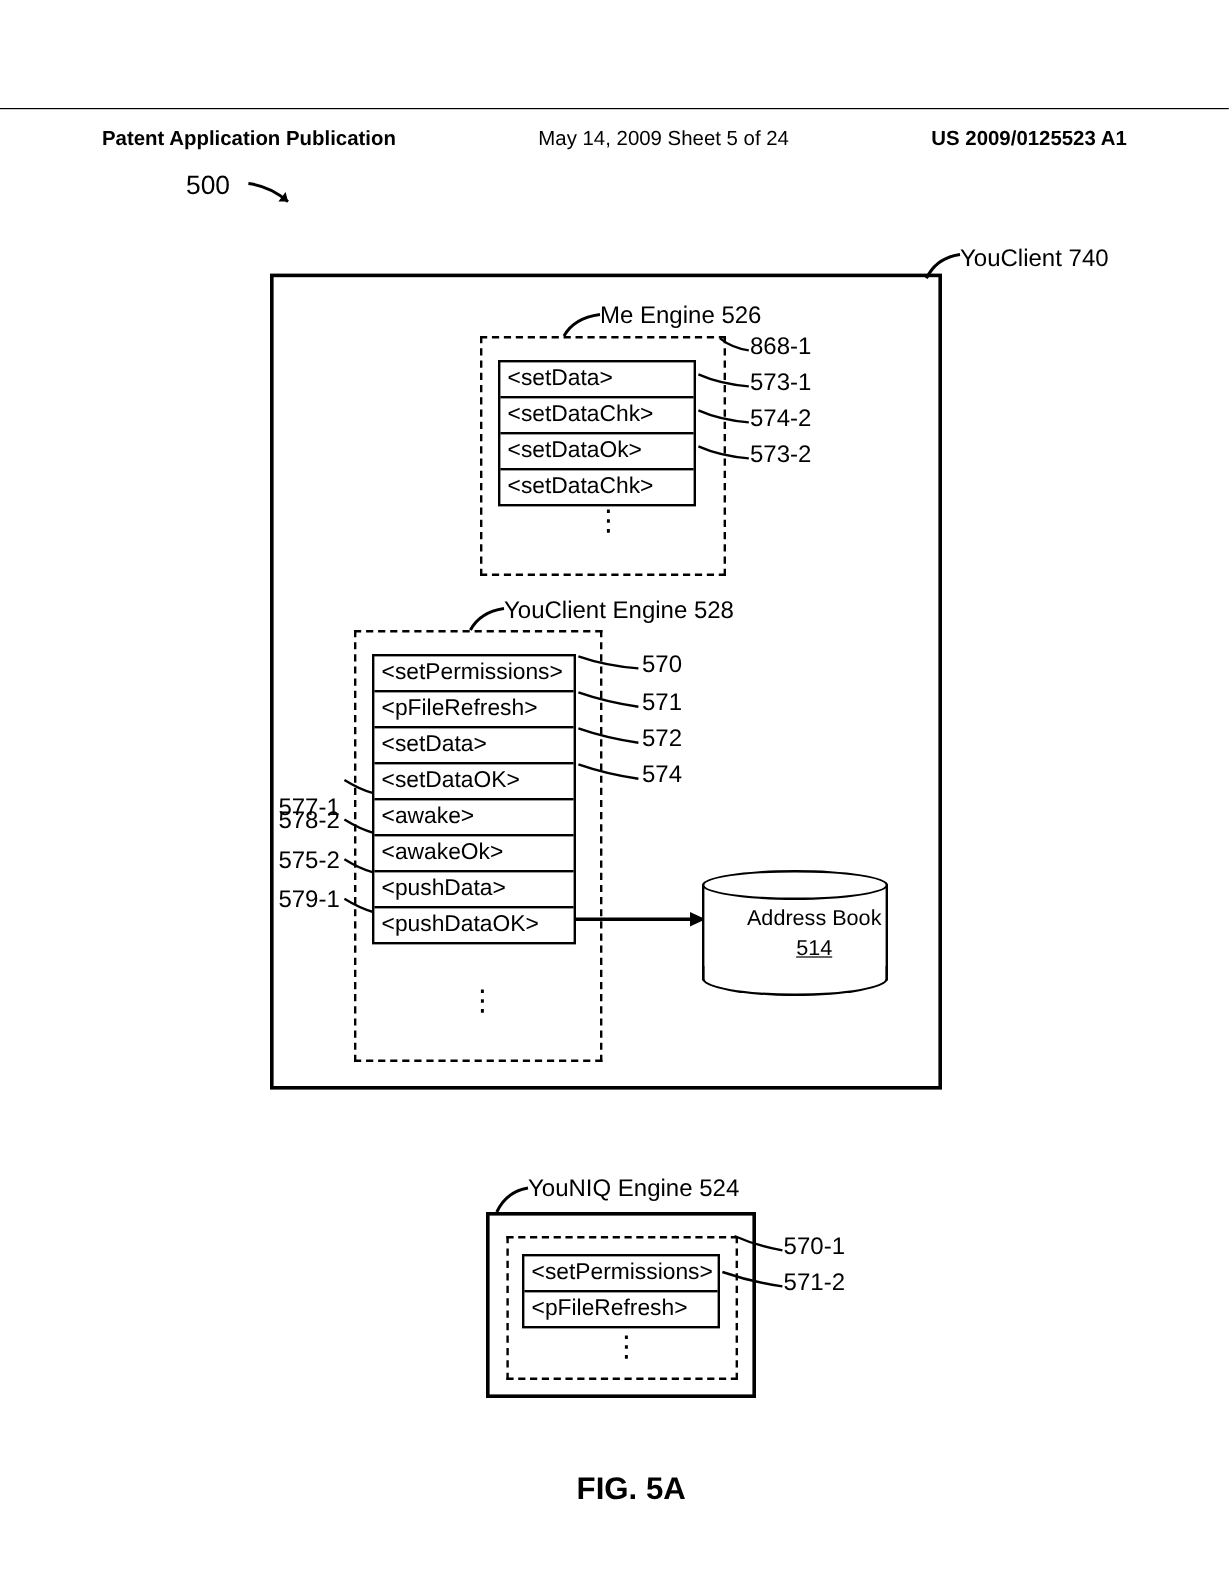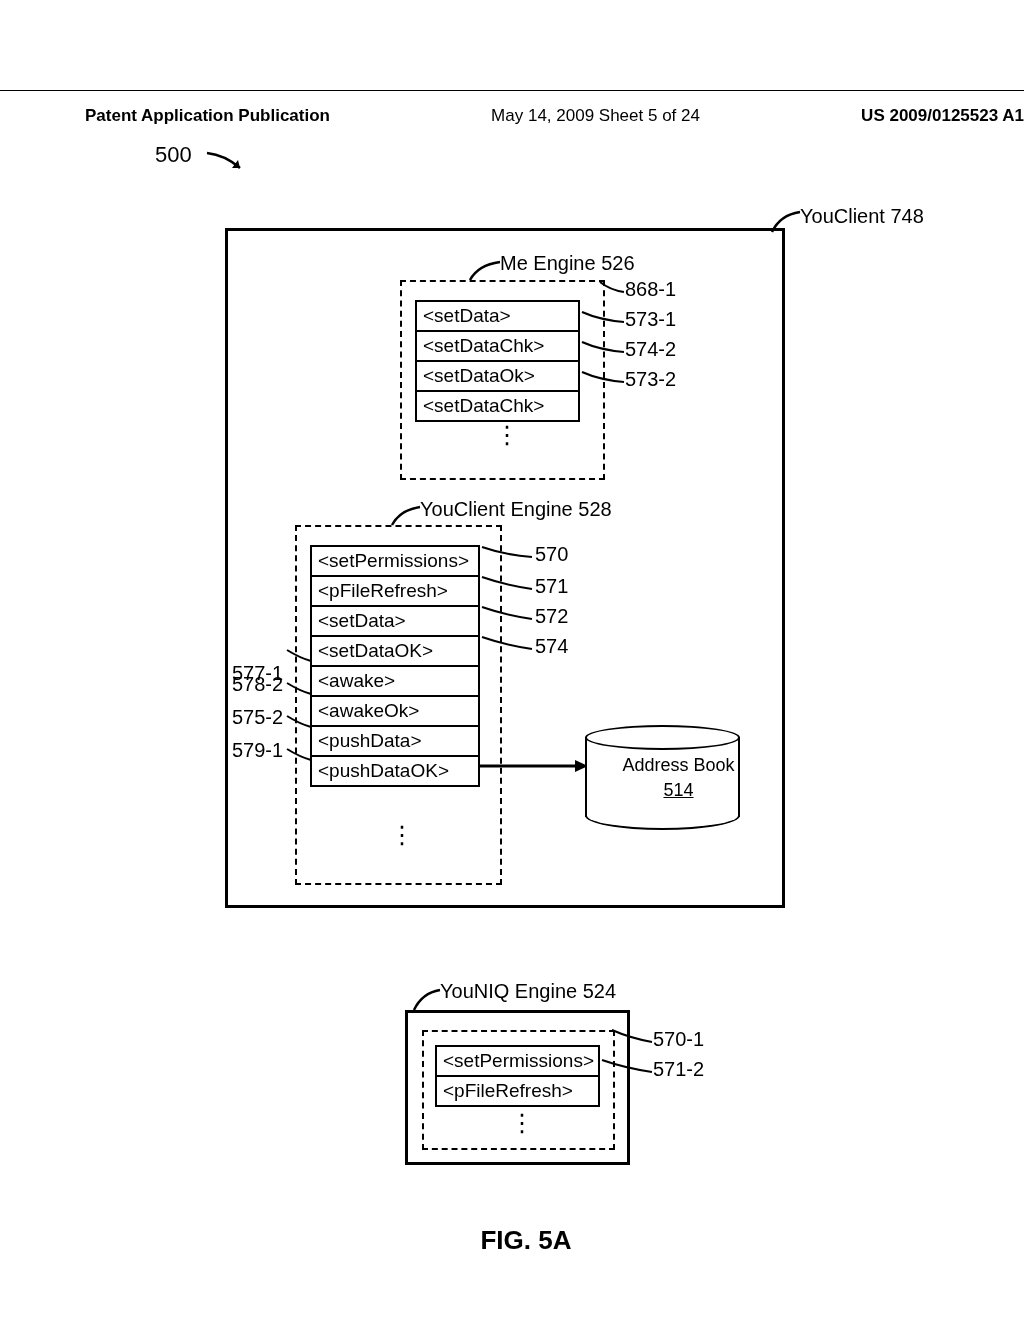--- a/index.html
+++ b/index.html
@@ -16,21 +16,21 @@
     left: 0;
     width: 100%;
     border-top: 1.5px solid black;
     padding-top: 15px;
     display: flex;
     justify-content: space-between;
     font-size: 17px;
   }
   .header-left { margin-left: 85px; font-weight: bold; }
   .header-center { font-weight: normal; }
-  .header-right { font-weight: bold; }
+  .header-right { margin-right: 85px; font-weight: bold; }
 
   .ref500 {
     position: absolute;
     top: 142px;
     left: 155px;
     font-size: 22px;
     font-weight: normal;
   }
   .ref500-arrow {
     position: absolute;
@@ -203,21 +203,21 @@
   <span class="header-center">May 14, 2009  Sheet 5 of 24</span>
   <span class="header-right">US 2009/0125523 A1</span>
 </div>
 
 <div class="ref500">500</div>
 <svg class="ref500-arrow" width="50" height="25">
   <path d="M 2 3 Q 20 5 35 18" stroke="black" stroke-width="2.5" fill="none"></path>
   <polygon points="35,18 27,18 33,10" fill="black"></polygon>
 </svg>
 
-<div class="label" style="top:205px; left:800px;">YouClient 748</div>
+<div class="label" style="top:205px; left:800px;">YouClient 740</div>
 <svg class="leader" style="top:210px; left:770px;" width="32" height="25">
   <path d="M 30 2 Q 10 5 2 22" stroke="black" stroke-width="2.5" fill="none"></path>
 </svg>
 
 <div class="main-box"></div>
 
 <div class="label" style="top:252px; left:500px;">Me Engine 526</div>
 <svg class="leader" style="top:260px; left:468px;" width="35" height="22">
   <path d="M 32 2 Q 10 5 2 20" stroke="black" stroke-width="2.5" fill="none"></path>
 </svg>

